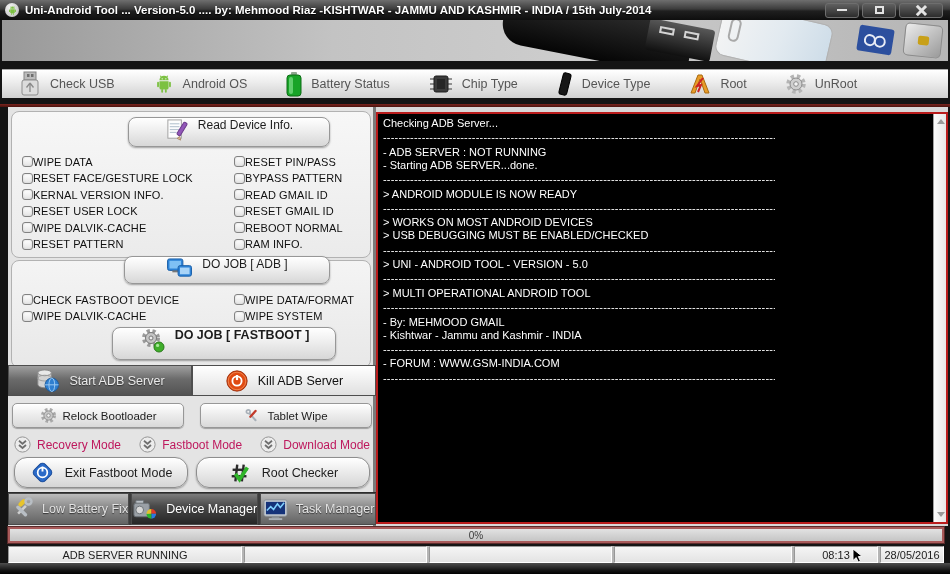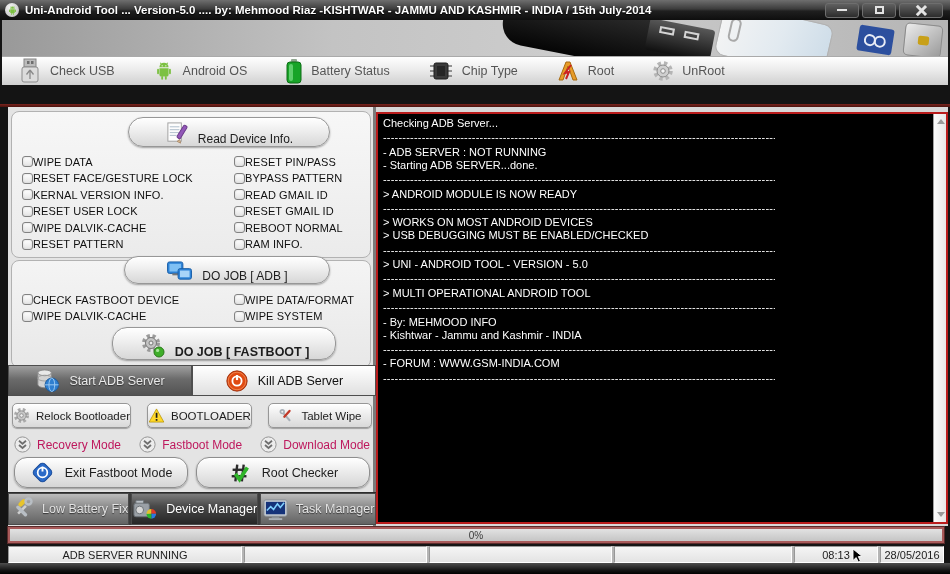--- a/index.html
+++ b/index.html
@@ -37,38 +37,38 @@
     background:linear-gradient(100deg,#f4f4f4,#e2eaf0 55%,#cddce8);transform:rotate(13deg)}
   .phone i{position:absolute;left:9px;top:13px;width:11px;height:24px;border:2px solid #a9a9a9;border-radius:7px;display:block}
   .chipblue{position:absolute;left:856px;top:7px;width:35px;height:26px;background:#2c4f9e;border-radius:3px;transform:rotate(9deg)}
   .chipblue::before,.chipblue::after{content:"";position:absolute;top:8px;width:8px;height:8px;border:2.5px solid #e8ecf6;border-radius:50%}
   .chipblue::before{left:6px}.chipblue::after{left:16px}
   .chip2{position:absolute;left:902px;top:4px;width:38px;height:33px;border:1px solid #8a8a8a;border-radius:5px;
     background:linear-gradient(135deg,#ececec,#9a9a9a);transform:rotate(6deg)}
   .chip2::before{content:"";position:absolute;left:13px;top:11px;width:11px;height:9px;background:#c8a018;border-radius:2px}
 
   
-  .toolbar{position:absolute;left:2px;top:56px;width:946px;height:29px;border-top:1px solid #aaa;
+  .toolbar{position:absolute;left:2px;top:69px;width:946px;height:29px;border-top:1px solid #aaa;
     background:linear-gradient(#ffffff,#ececec 45%,#d0d0d0);display:flex;align-items:center}
   .redline{position:absolute;left:0;top:104px;width:950px;height:3px;background:linear-gradient(#7a241e,#4c130e)}
   .tb-item{display:flex;align-items:center;gap:8px;margin-left:38px;color:#555;font-size:12.5px;cursor:pointer;white-space:nowrap}
   .tb-item:first-child{margin-left:16px}
   .ic{display:flex;align-items:center;justify-content:center}
   .ic svg{display:block}
 
   
   .client{position:absolute;left:8px;top:107px;width:940px;height:419px;background:#d8d8d8}
   .left-panel{position:absolute;left:0;top:0;width:368px;height:419px;background:#e4e4e4;border-right:3px solid #7b7b7b}
   .group1{position:absolute;left:3px;top:4px;width:360px;height:147px;border:1px solid #b2b2b2;border-radius:8px;
     background:linear-gradient(#f7f7f7,#ebebeb)}
   .group2{position:absolute;left:3px;top:153px;width:360px;height:108px;border:1px solid #b2b2b2;border-radius:8px;
     background:linear-gradient(#f4f4f4,#e8e8e8)}
 
-  .btn{position:absolute;display:flex;align-items:flex-end;justify-content:center;gap:8px;border:1px solid #979797;
-    border-radius:15px;background:linear-gradient(#ffffff,#f0f0f0 40%,#d7d7d7);box-shadow:0 1px 2px rgba(0,0,0,.35),inset 0 1px 0 #fff;
+  .btn{position:absolute;display:flex;align-items:flex-start;justify-content:center;gap:8px;border:1px solid #979797;
+    border-radius:8px;background:linear-gradient(#ffffff,#f0f0f0 40%,#d7d7d7);box-shadow:0 1px 2px rgba(0,0,0,.35),inset 0 1px 0 #fff;
     font-size:12px;color:#1d1d1d;cursor:pointer;white-space:nowrap;z-index:2}
   .btn-lb{white-space:nowrap}
   .read-btn{left:120px;top:10px;width:202px;height:30px}
   .dojob-adb{left:116px;top:149px;width:206px;height:28px;font-weight:normal;font-size:12px}
   .dojob-fb{left:104px;top:220px;width:224px;height:33px;font-weight:bold;font-size:12.5px}
 
   .cb-col{position:absolute;display:flex;flex-direction:column;gap:3.5px;z-index:1}
   #adb-cbs-left{left:14px;top:48px}
   #adb-cbs-right{left:226px;top:48px}
   #fb-cbs-left{left:14px;top:186px}
@@ -223,20 +223,28 @@
               <line x1="19" y1="16" x2="24" y2="16"></line>
             </g>
             <rect x="6" y="3" width="14" height="16" rx="2" fill="#3b3b3b" stroke="#1e1e1e"></rect>
             <rect x="9" y="6" width="8" height="10" fill="#262626"></rect>
           </svg>
         </span>
         <span class="tb-lb">Chip Type</span>
       </div>
       <div class="tb-item">
         <span class="ic">
+          <svg width="18" height="26" viewBox="0 0 18 26">
+            <rect x="5" y="2" width="8" height="22" rx="2.5" fill="#161616" stroke="#000" transform="rotate(14 9 13)"></rect>
+          </svg>
+        </span>
+        <span class="tb-lb">Device Type</span>
+      </div>
+      <div class="tb-item">
+        <span class="ic">
           <svg width="24" height="24" viewBox="0 0 24 24">
             <path d="M3 21 L10 3 L14 3 L21 21 L17 21 L12 7 L7 21 Z" fill="#e89c28" stroke="#a86a10"></path>
             <path d="M15 6 L9 14 L13 13 L10 20" fill="none" stroke="#cc2222" stroke-width="2"></path>
           </svg>
         </span>
         <span class="tb-lb">Root</span>
       </div>
       <div class="tb-item">
         <span class="ic">
           <svg width="22" height="22" viewBox="0 0 22 22">
@@ -355,30 +363,20 @@
       <div class="bl-row" id="bl-row">
           <div class="bl-btn">
             <span class="ic">
               <svg width="18" height="18" viewBox="0 0 22 22">
                 <circle cx="11" cy="11" r="7" fill="none" stroke="#a9a9a9" stroke-width="5.5" stroke-dasharray="3 2.6"></circle>
                 <circle cx="11" cy="11" r="6" fill="#c6c6c6" stroke="#848484"></circle>
                 <circle cx="11" cy="11" r="2.3" fill="#f0f0f0" stroke="#848484"></circle>
               </svg>
             </span>
             <span class="btn-lb">Relock Bootloader</span>
-          </div>
-          <div class="bl-btn">
-            <span class="ic">
-              <svg width="20" height="18" viewBox="0 0 22 20">
-                <path d="M11 1.5 L20.5 18.5 H1.5 Z" fill="#ffd829" stroke="#b89400"></path>
-                <rect x="10" y="6.5" width="2.2" height="6.5" fill="#1a1a1a"></rect>
-                <rect x="10" y="14.6" width="2.2" height="2.2" fill="#1a1a1a"></rect>
-              </svg>
-            </span>
-            <span class="btn-lb">BOOTLOADER</span>
           </div>
           <div class="bl-btn">
             <span class="ic">
               <svg width="20" height="20" viewBox="0 0 22 22">
                 <circle cx="5.5" cy="6" r="2.4" fill="none" stroke="#a8b0b8" stroke-width="2.2"></circle>
                 <rect x="9.9" y="6" width="2.6" height="14" rx="1.3" fill="#a8b0b8" transform="rotate(-42 11 13)"></rect>
                 <rect x="9.8" y="2" width="3" height="13" rx="1.5" fill="#c23a2a" transform="rotate(42 11 9)"></rect>
               </svg>
             </span>
             <span class="btn-lb">Tablet Wipe</span>
@@ -532,21 +530,21 @@
           <div class="c-sep">--------------------------------------------------------------------------------------------------------------</div>
           <div class="c-ln">&gt; ANDROID MODULE IS NOW READY</div>
           <div class="c-sep">--------------------------------------------------------------------------------------------------------------</div>
           <div class="c-ln">&gt; WORKS ON MOST ANDROID DEVICES</div>
           <div class="c-ln">&gt; USB DEBUGGING MUST BE ENABLED/CHECKED</div>
           <div class="c-sep">--------------------------------------------------------------------------------------------------------------</div>
           <div class="c-ln">&gt; UNI - ANDROID TOOL - VERSION - 5.0</div>
           <div class="c-sep">--------------------------------------------------------------------------------------------------------------</div>
           <div class="c-ln">&gt; MULTI OPERATIONAL ANDROID TOOL</div>
           <div class="c-sep">--------------------------------------------------------------------------------------------------------------</div>
-          <div class="c-ln">- By: MEHMOOD INFO</div>
+          <div class="c-ln">- By: MEHMOOD GMAIL</div>
           <div class="c-ln">- Kishtwar - Jammu and Kashmir - INDIA</div>
           <div class="c-sep">--------------------------------------------------------------------------------------------------------------</div>
           <div class="c-ln">- FORUM : WWW.GSM-INDIA.COM</div>
           <div class="c-sep">--------------------------------------------------------------------------------------------------------------</div>
         </div>
       <div class="scrollbar">
         <span class="sb-up"></span>
         <span class="sb-down"></span>
       </div>
     </div>

